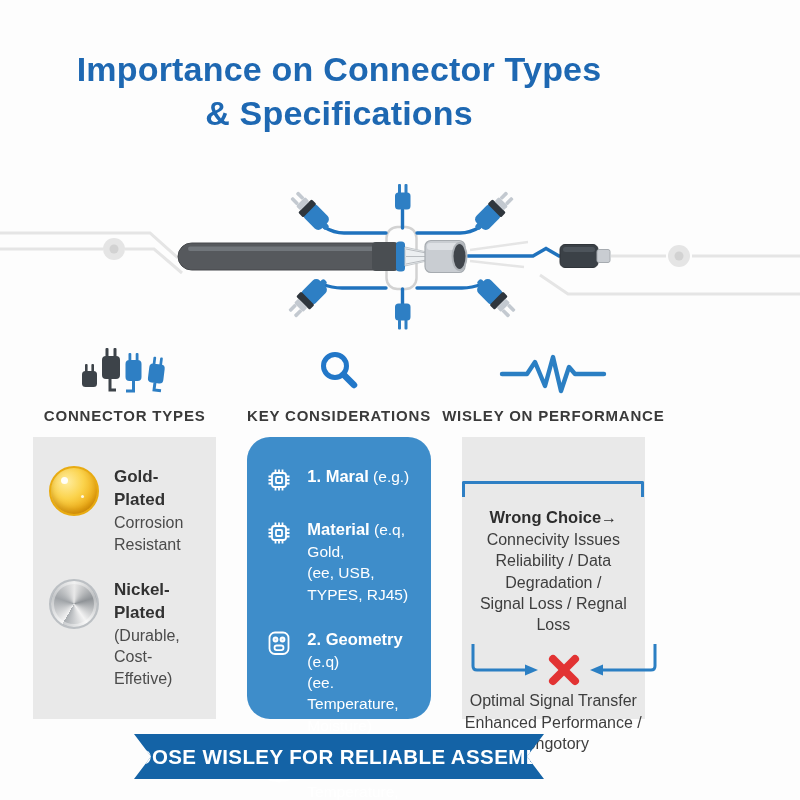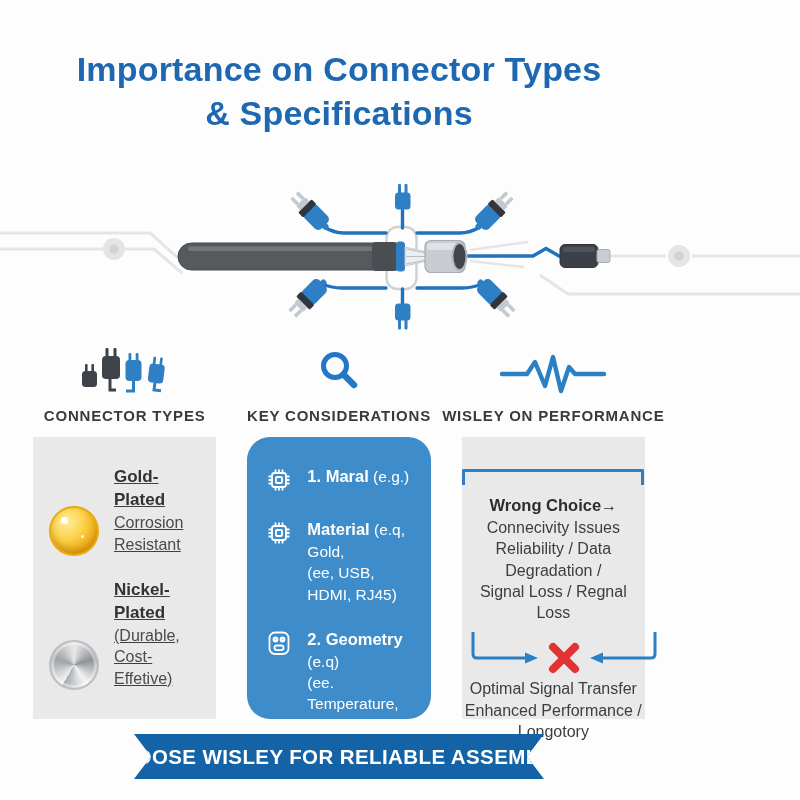--- a/index.html
+++ b/index.html
@@ -29,21 +29,21 @@
   .col-head{
     font-size:15px;font-weight:bold;color:#3a3a3a;
     letter-spacing:.8px;margin:11px 0 13px;white-space:nowrap;
   }
   .card{width:100%;height:282px;box-sizing:border-box;}
   .card.gray{background:#e9e9e9;}
   .card.blue{background:#3e8dca;border-radius:23px;}
 
   
   .card.connector{display:flex;flex-direction:column;justify-content:space-evenly;padding:6px 8px 6px 16px;}
-  .ct-item{display:flex;align-items:flex-end;gap:15px;text-decoration:underline;}
+  .ct-item{display:flex;align-items:flex-start;gap:15px;}
   .coin{width:46px;height:46px;border-radius:50%;flex-shrink:0;position:relative;}
   .coin.gold{
     background:radial-gradient(circle at 34% 30%, #ffeda0 0%, #fbd34c 38%, #eca912 72%, #c57d06 100%);
     border:2px solid #e8ab12;box-shadow:inset 0 -4px 6px rgba(150,90,0,.35);
   }
   .coin.gold::after{
     content:"";position:absolute;left:10px;top:9px;width:7px;height:7px;
     background:rgba(255,255,255,.95);border-radius:50%;
     box-shadow:18px 16px 0 -2px rgba(255,255,255,.85);
   }
@@ -57,21 +57,21 @@
 
   
   .card.keys{padding:28px 10px 0 17px;color:#fff;}
   .kc-item{display:flex;align-items:flex-start;gap:13px;margin-bottom:23px;}
   .kc-item svg{flex-shrink:0;margin-top:0;}
   .kc-text{font-size:15.5px;line-height:1.38;min-width:0;}
   .kc-title{font-weight:bold;font-size:16.5px;}
   .kc-suffix{font-weight:normal;}
 
   
-  .card.impact{text-align:center;padding-top:32px;}
+  .card.impact{text-align:center;padding-top:44px;}
   .bracket{
     width:176px;height:13px;margin:0 auto 10px;
     border:3px solid #2e7fc4;border-bottom:none;border-radius:2px 2px 0 0;
   }
   .imp-line{font-size:16px;color:#3e3e3e;line-height:1.33;margin:0;}
   .imp-label{font-weight:bold;color:#2d2d2d;font-size:16.5px;}
   .imp-arrow{font-weight:bold;color:#2d2d2d;}
   .arrows-row{display:block;margin:7px auto 4px;}
   .correct-head{display:flex;align-items:center;justify-content:center;gap:8px;margin:2px 0 4px;}
 
@@ -249,21 +249,21 @@
 
         <div class="kc-item">
           <svg width="30" height="30" viewBox="0 0 30 30" stroke="#fff" stroke-width="1.8" fill="none">
             <rect x="8" y="8" width="14" height="14" rx="2.5"></rect>
             <rect x="12" y="12" width="6" height="6" rx="1"></rect>
             <path d="M11.5,4.5 V8 M15,4.5 V8 M18.5,4.5 V8 M11.5,22 V25.5 M15,22 V25.5 M18.5,22 V25.5 M4.5,11.5 H8 M4.5,15 H8 M4.5,18.5 H8 M22,11.5 H25.5 M22,15 H25.5 M22,18.5 H25.5"></path>
           </svg>
           <div class="kc-text">
             <span class="kc-title">Material</span>
             <span class="kc-suffix">(e.q, Gold,</span>
-            <div>(ee, USB, HDMI, RJ45)</div>
+            <div>(ee, USB, TYPES, RJ45)</div>
           </div>
         </div>
 
         <div class="kc-item">
           <svg width="30" height="30" viewBox="0 0 30 30" stroke="#fff" stroke-width="1.8" fill="none">
             <rect x="5.5" y="4.5" width="19" height="21.5" rx="5.5"></rect>
             <circle cx="11.5" cy="11.5" r="2"></circle>
             <circle cx="18.5" cy="11.5" r="2"></circle>
             <circle cx="11.5" cy="11.5" r="0.4" fill="#fff"></circle>
             <circle cx="18.5" cy="11.5" r="0.4" fill="#fff"></circle>

